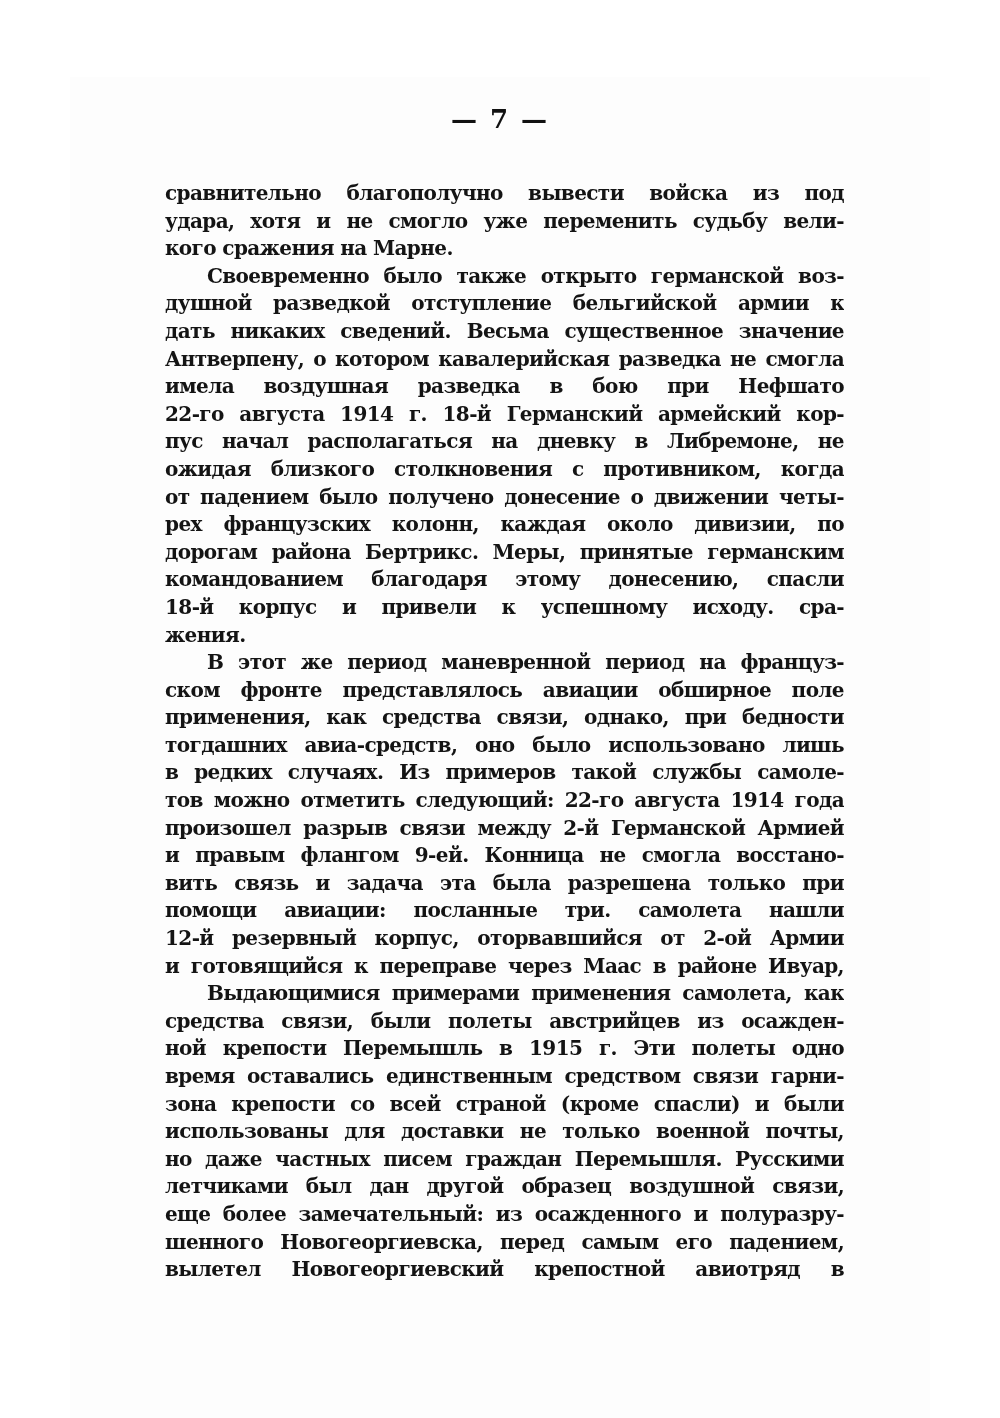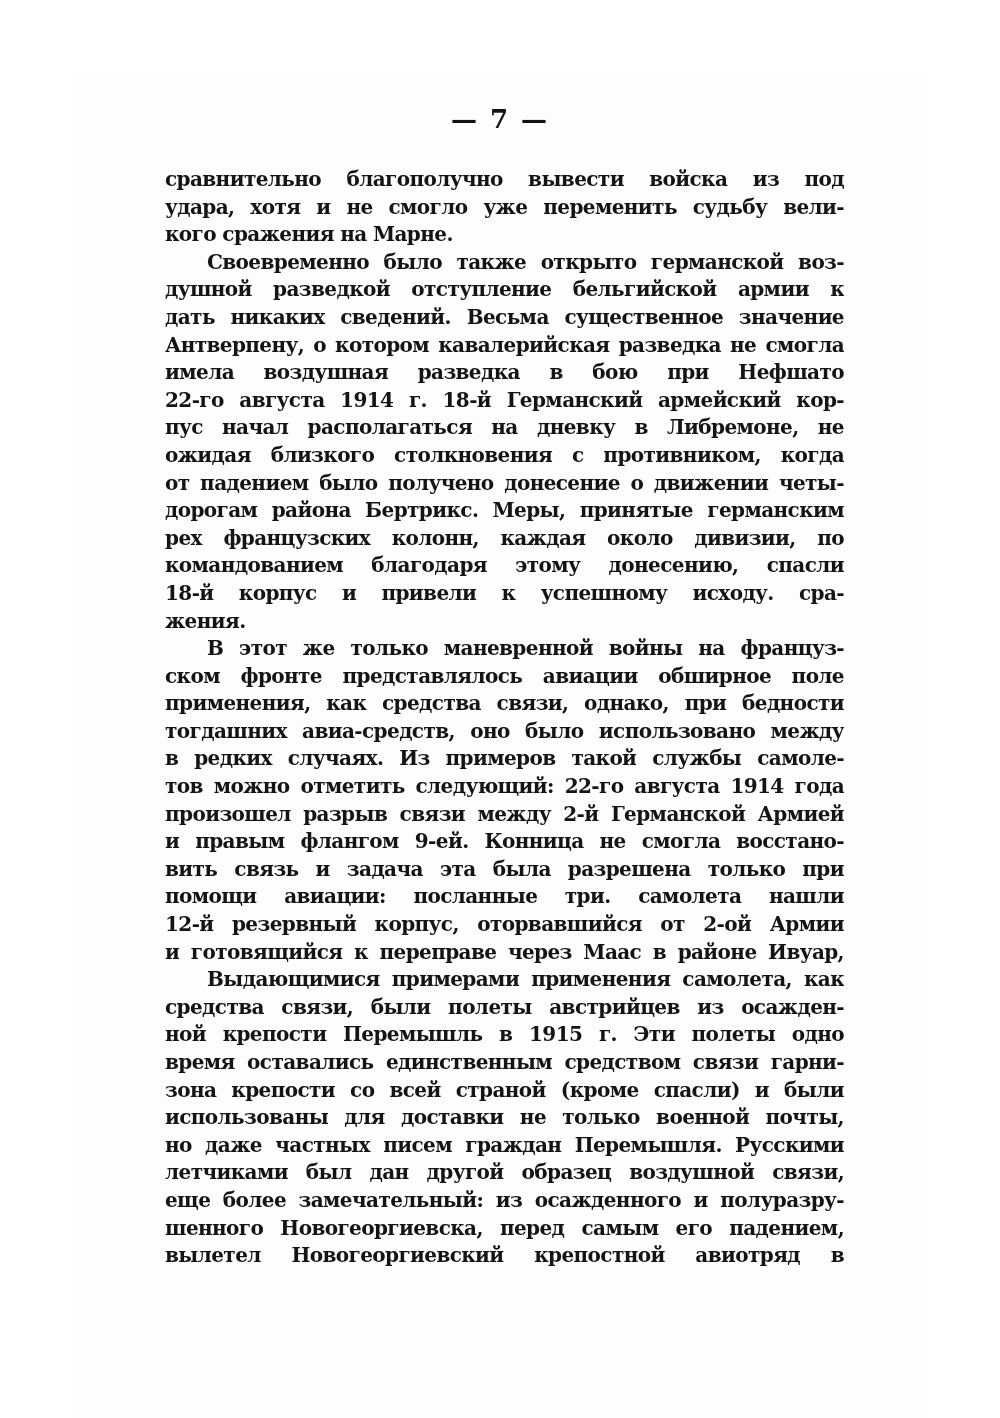--- a/index.html
+++ b/index.html
@@ -29,21 +29,21 @@
       text-align: center;
       font-family: "DejaVu Serif", serif;
       font-size: 26px;
       font-weight: bold;
       color: #111;
       letter-spacing: 2px;
     }
     .text-block {
       position: absolute;
       left: 165px;
-      top: 166px;
+      top: 180px;
       width: 679px;
       font-family: "DejaVu Serif", serif;
       font-size: 20px;
       font-weight: bold;
       color: #141414;
     }
     .line {
       height: 27.6px;
       line-height: 27.6px;
       white-space: nowrap;
@@ -78,32 +78,32 @@
   <div>
     <div class="line indent">Своевременно было также открыто германской воз-</div>
     <div class="line">душной разведкой отступление бельгийской армии к</div>
     <div class="line">дать никаких сведений. Весьма существенное значение</div>
     <div class="line">Антверпену, о котором кавалерийская разведка не смогла</div>
     <div class="line">имела воздушная разведка в бою при Нефшато</div>
     <div class="line">22-го августа 1914 г. 18-й Германский армейский кор-</div>
     <div class="line">пус начал располагаться на дневку в Либремоне, не</div>
     <div class="line">ожидая близкого столкновения с противником, когда</div>
     <div class="line">от падением было получено донесение о движении четы-</div>
+    <div class="line">рех французских колонн, каждая около дивизии, по</div>
     <div class="line">дорогам района Бертрикс. Меры, принятые германским</div>
-    <div class="line">рех французских колонн, каждая около дивизии, по</div>
     <div class="line">командованием благодаря этому донесению, спасли</div>
     <div class="line">18-й корпус и привели к успешному исходу. сра-</div>
     <div class="line last">жения.</div>
   </div>
 
   <div>
-    <div class="line indent">В этот же только маневренной войны на француз-</div>
+    <div class="line indent">В этот же период маневренной период на француз-</div>
     <div class="line">ском фронте представлялось авиации обширное поле</div>
     <div class="line">применения, как средства связи, однако, при бедности</div>
-    <div class="line">тогдашних авиа-средств, оно было использовано между</div>
+    <div class="line">тогдашних авиа-средств, оно было использовано лишь</div>
     <div class="line">в редких случаях. Из примеров такой службы самоле-</div>
     <div class="line">тов можно отметить следующий: 22-го августа 1914 года</div>
     <div class="line">произошел разрыв связи между 2-й Германской Армией</div>
     <div class="line">и правым флангом 9-ей. Конница не смогла восстано-</div>
     <div class="line">вить связь и задача эта была разрешена только при</div>
     <div class="line">помощи авиации: посланные три. самолета нашли</div>
     <div class="line">12-й резервный корпус, оторвавшийся от 2-ой Армии</div>
     <div class="line">и готовящийся к переправе через Маас в районе Ивуар,</div>
   </div>
 

